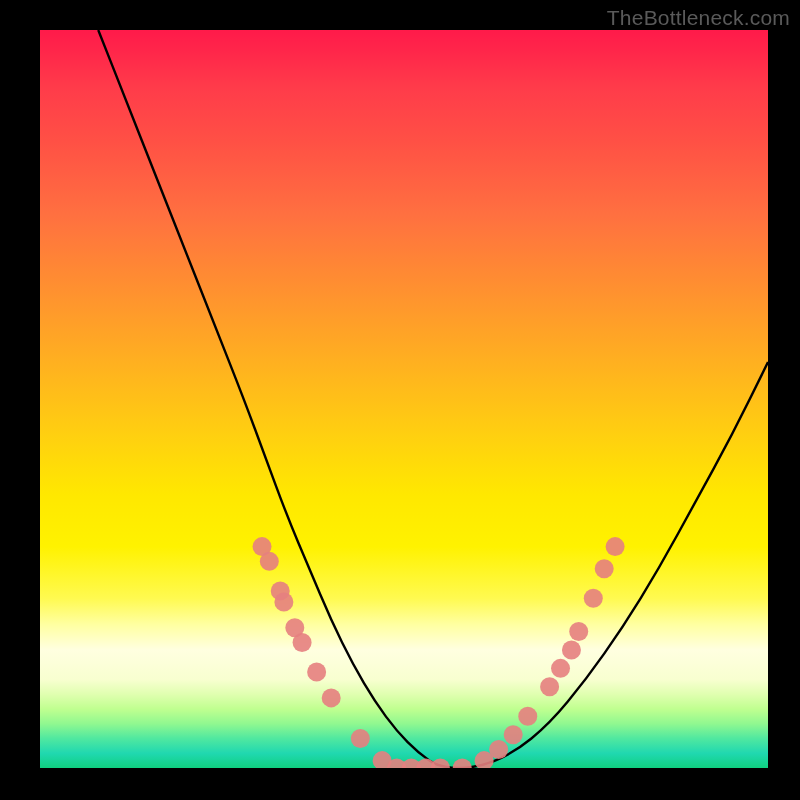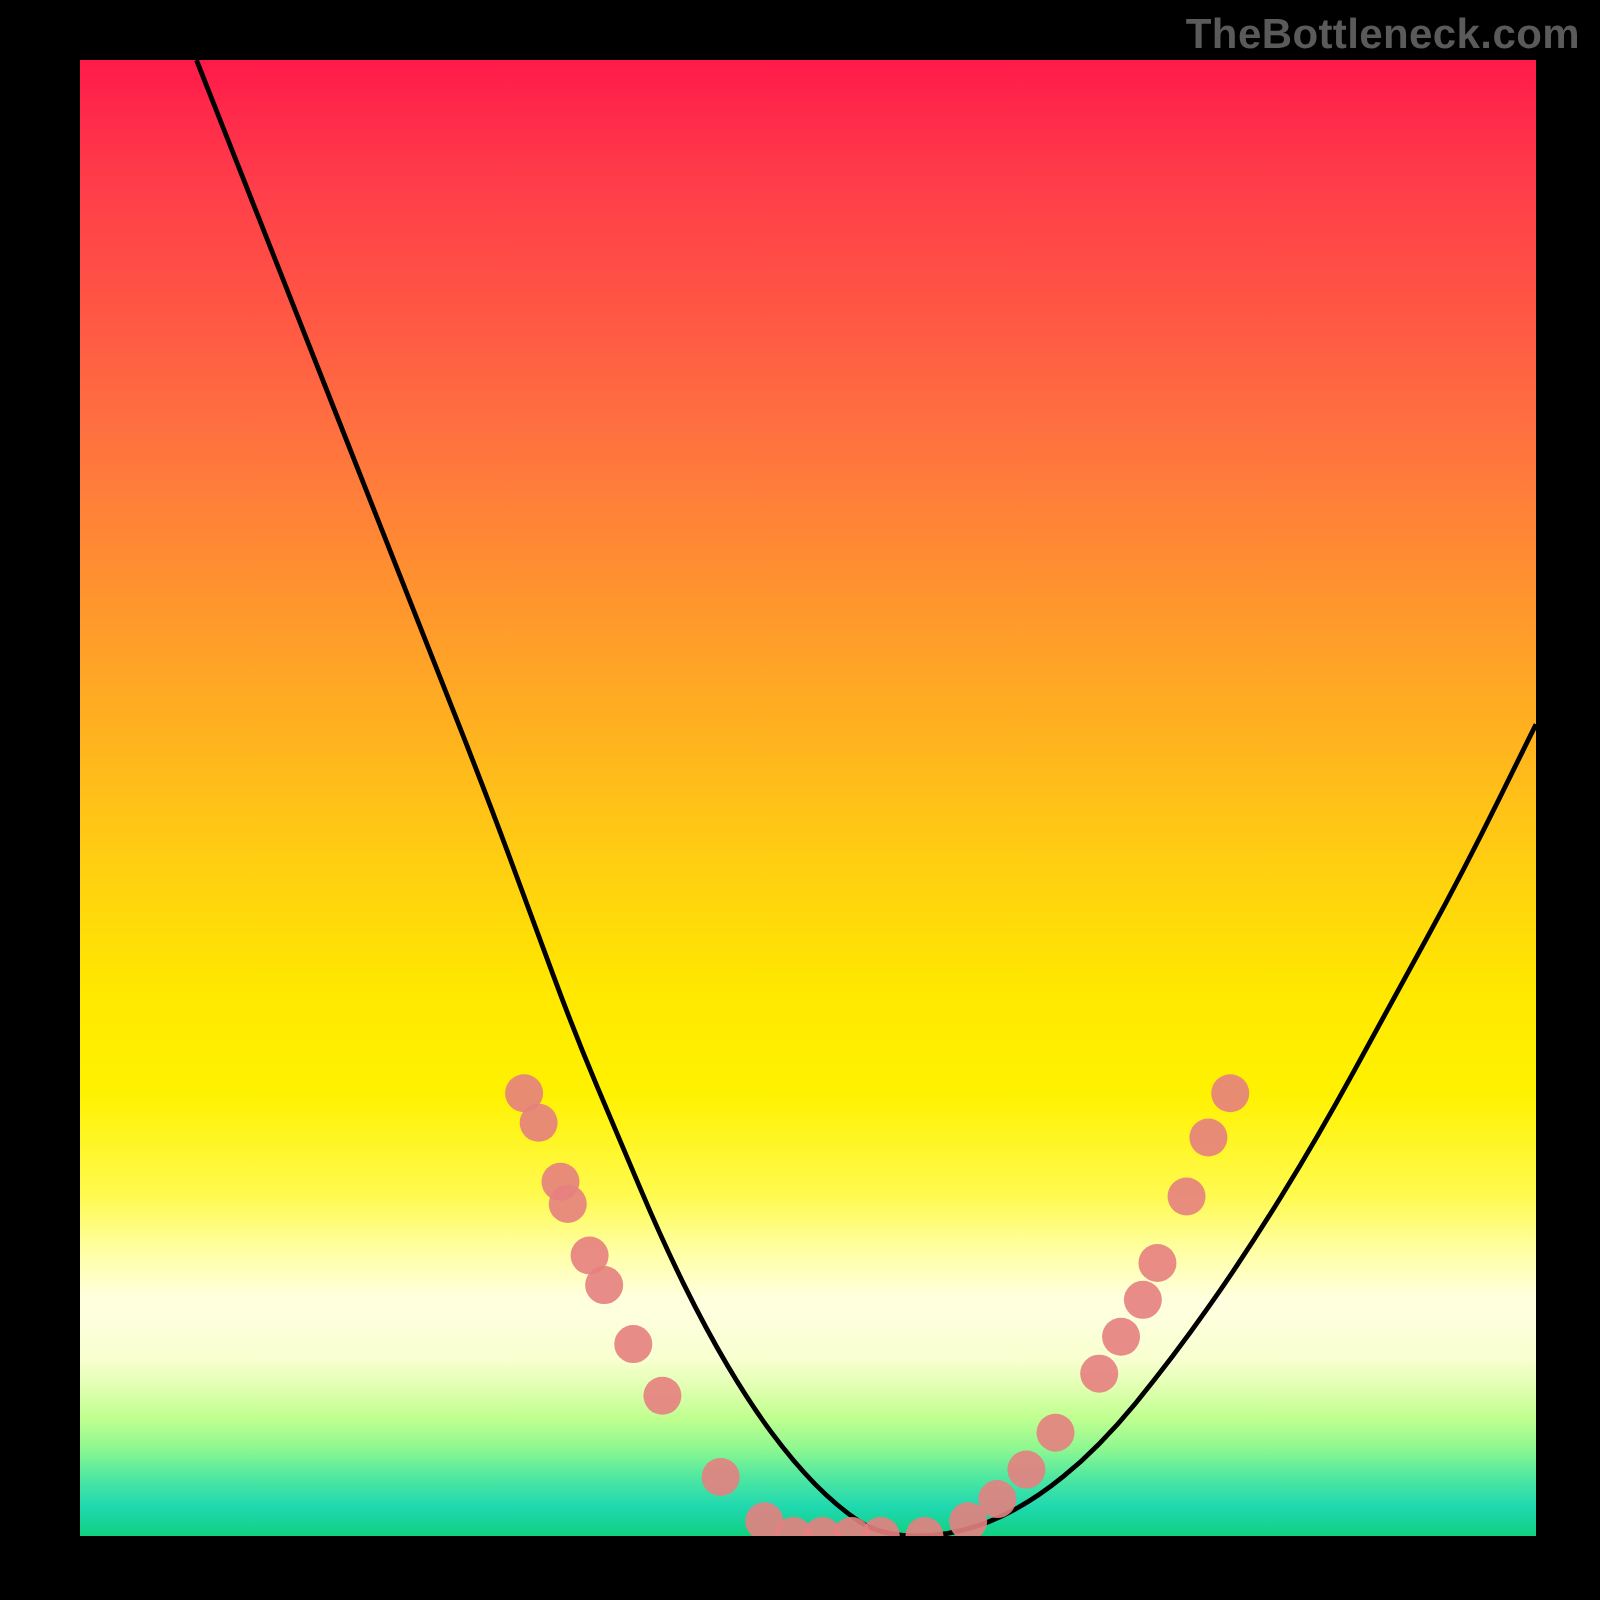--- a/index.html
+++ b/index.html
@@ -45,21 +45,21 @@
       #20d8b0 98%,
       #10d080 100%
     );
   }
   .watermark {
     position: absolute;
     top: 6px;
     right: 10px;
     color: #5a5a5a;
     font-size: 21px;
-    font-weight: 700;
+    font-weight: 400;
     letter-spacing: 0.2px;
     margin-left: 32px;
   }
   svg.curve {
     position: absolute;
     left: 0;
     top: 0;
     width: 728px;
     height: 738px;
   }

